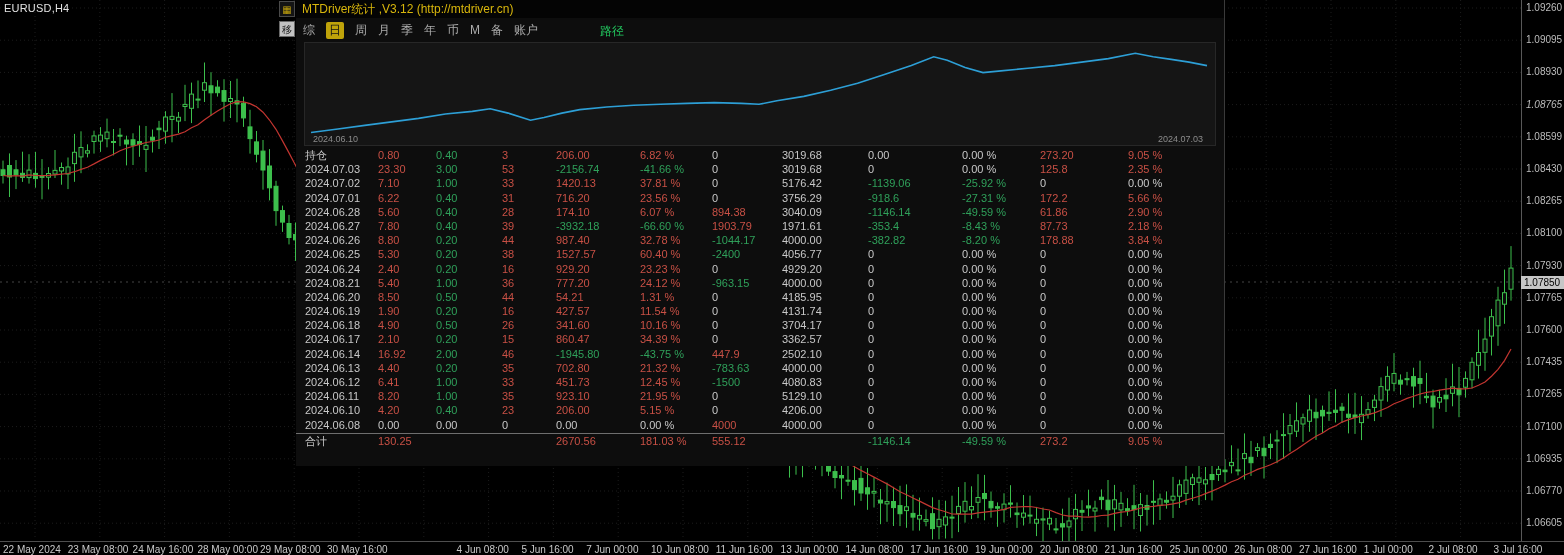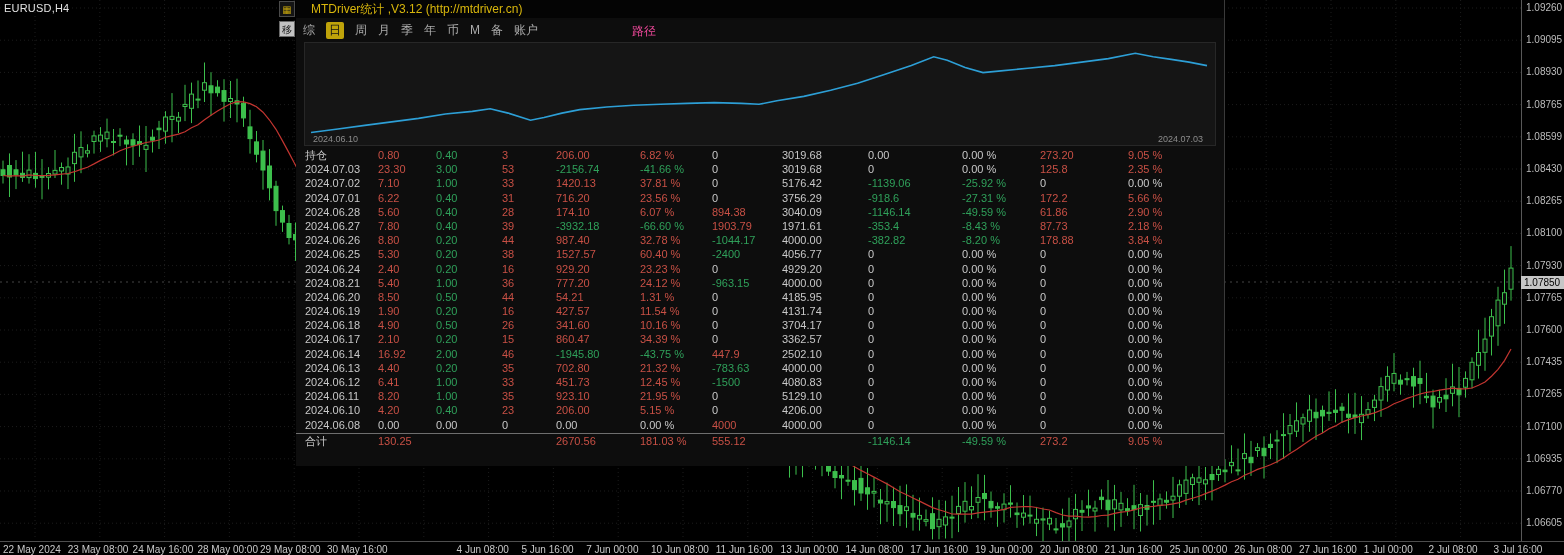--- a/index.html
+++ b/index.html
@@ -18,26 +18,26 @@
   .ttick{position:absolute;top:2px;font-size:10px;color:#C9C9C9;white-space:nowrap;}
   
   .sidebtn{position:absolute;left:279px;width:16px;height:16px;box-sizing:border-box;text-align:center;
            font-size:10px;line-height:15px;cursor:pointer;}
   .b1{top:1px;background:#141414;border:1px solid #4a4a4a;color:#C9A80C;}
   .b2{top:21px;background:#C2C2C2;border:1px solid #6a6a6a;color:#111;}
   
   .panel{position:absolute;left:296px;top:0;width:929px;height:466px;background:#0D0D0D;
          border-right:1px solid #3a3a3a;box-sizing:border-box;}
   .ptitle{position:absolute;left:0;top:0;width:100%;height:18px;background:#040404;color:#D8B60C;
-          font-size:12px;line-height:18px;padding-left:15px;box-sizing:border-box;white-space:nowrap;}
+          font-size:12px;line-height:18px;padding-left:6px;box-sizing:border-box;white-space:nowrap;}
   .pmenu{position:absolute;left:7px;top:20px;height:20px;display:flex;gap:11px;align-items:center;
          font-size:12px;color:#ACACAC;}
   .mitem{cursor:pointer;}
   .mitem.active{background:#BFA30A;color:#141414;padding:0 3px;border-radius:2px;}
-  .ppath{position:absolute;left:304px;top:23px;font-size:12px;color:#ec4899;cursor:pointer;margin-left:32px;}
+  .ppath{position:absolute;left:304px;top:23px;font-size:12px;color:#22c55e;cursor:pointer;}
   .pchart{position:absolute;left:8px;top:42px;width:912px;height:104px;background:#151515;
           border:1px solid #272727;box-sizing:border-box;}
   .pdate{position:absolute;bottom:1px;font-size:9px;color:#8C8C8C;}
   .pdate-l{left:8px}.pdate-r{right:12px}
   
   .ptable{position:absolute;left:0;top:148px;width:100%;}
   .trow{display:grid;grid-template-columns:73px 58px 66px 54px 84px 72px 70px 86px 94px 78px 88px 1fr;
         padding-left:9px;height:14.2px;line-height:14.2px;font-size:11px;white-space:nowrap;}
   .trow.thead{height:17px;line-height:17px;color:#E0E0E0;}
   .trow.total{border-top:1px solid #6e6e6e;height:16px;line-height:15px;margin-top:1px;}
@@ -562,21 +562,21 @@
         <path d="M3.0 175.5L9.5 176.2L16.0 175.7L22.5 176.1L29.0 174.9L35.5 175.5L42.0 175.7L48.5 175.4L55.0 174.8L61.5 174.1L68.0 173.5L74.5 171.7L81.0 169.4L87.5 167.2L94.0 163.9L100.5 160.4L107.0 157.2L113.5 154.2L120.0 150.8L126.5 148.3L133.0 146.2L139.5 144.3L146.0 142.5L152.5 141.5L159.0 140.0L165.5 137.2L172.0 135.6L178.5 134.1L185.0 131.8L191.5 127.8L198.0 124.8L204.5 119.7L211.0 115.3L217.5 111.0L224.0 107.3L230.5 103.8L237.0 101.7L243.5 101.8L250.0 103.6L256.5 106.7L263.0 112.2L269.5 120.0L276.0 129.3L282.5 140.9L289.0 152.9L295.5 165.2L302.0 178.4L308.5 191.7L315.0 205.2L321.5 217.7L328.0 229.0L334.5 239.6L341.0 249.1L347.5 257.9L354.0 264.8L360.5 270.6L367.0 275.1L373.5 280.0L380.0 284.1L386.5 287.7L393.0 290.9L399.5 294.2L406.0 297.8L412.5 301.3L419.0 304.1L425.5 306.6L432.0 309.5L438.5 313.1L445.0 316.3L451.5 319.1L458.0 321.5L464.5 324.8L471.0 327.8L477.5 330.6L484.0 333.6L490.5 335.4L497.0 338.2L503.5 341.4L510.0 343.8L516.5 345.5L523.0 348.5L529.5 350.8L536.0 353.6L542.5 356.7L549.0 358.7L555.5 361.0L562.0 362.9L568.5 365.5L575.0 367.2L581.5 369.2L588.0 371.2L594.5 373.5L601.0 375.8L607.5 378.2L614.0 380.1L620.5 381.5L627.0 384.9L633.5 387.5L640.0 389.1L646.5 390.8L653.0 394.2L659.5 396.3L666.0 398.9L672.5 400.9L679.0 401.8L685.5 403.6L692.0 405.5L698.5 407.1L705.0 408.8L711.5 410.4L718.0 413.7L724.5 416.7L731.0 417.9L737.5 420.1L744.0 422.4L750.5 425.3L757.0 428.7L763.5 432.1L770.0 434.7L776.5 437.3L783.0 439.3L789.5 442.1L796.0 443.6L802.5 446.0L809.0 448.7L815.5 450.9L822.0 453.0L828.5 455.6L835.0 458.1L841.5 460.3L848.0 463.0L854.5 466.8L861.0 470.4L867.5 473.8L874.0 477.1L880.5 480.5L887.0 483.9L893.5 487.7L900.0 491.7L906.5 494.7L913.0 498.0L919.5 501.1L926.0 504.4L932.5 507.6L939.0 509.8L945.5 511.8L952.0 514.0L958.5 514.2L965.0 514.2L971.5 514.1L978.0 512.8L984.5 512.1L991.0 511.3L997.5 510.7L1004.0 509.4L1010.5 507.4L1017.0 507.0L1023.5 506.7L1030.0 506.5L1036.5 507.5L1043.0 509.0L1049.5 510.0L1056.0 512.6L1062.5 515.0L1069.0 516.1L1075.5 516.2L1082.0 516.9L1088.5 517.2L1095.0 516.6L1101.5 515.5L1108.0 515.1L1114.5 513.4L1121.0 512.1L1127.5 511.5L1134.0 509.9L1140.5 508.0L1147.0 507.0L1153.5 506.4L1160.0 505.3L1166.5 504.8L1173.0 503.8L1179.5 502.6L1186.0 500.1L1192.5 498.3L1199.0 496.2L1205.5 493.6L1212.0 491.1L1218.5 488.2L1225.0 485.1L1231.5 481.7L1238.0 479.3L1244.5 475.3L1251.0 472.5L1257.5 469.4L1264.0 467.3L1270.5 464.8L1277.0 461.7L1283.5 457.9L1290.0 453.4L1296.5 449.4L1303.0 444.9L1309.5 440.5L1316.0 436.2L1322.5 433.0L1329.0 428.8L1335.5 425.9L1342.0 422.1L1348.5 419.6L1355.0 417.7L1361.5 416.0L1368.0 414.6L1374.5 412.9L1381.0 410.3L1387.5 407.5L1394.0 403.8L1400.5 401.2L1407.0 398.4L1413.5 396.2L1420.0 394.0L1426.5 392.3L1433.0 391.5L1439.5 390.1L1446.0 389.2L1452.5 388.1L1459.0 388.8L1465.5 388.9L1472.0 388.0L1478.5 385.3L1485.0 382.0L1491.5 376.2L1498.0 369.3L1504.5 360.6L1511.0 349.0" fill="none" stroke="#C23530" stroke-width="1.2"></path>
       </svg>
   </div>
 
   <span class="symbol">EURUSD,H4</span>
 
   <div class="pscale" id="pscale">
       <span class="ptick" style="top: 2px;">1.09260</span>
       <span class="ptick" style="top: 34.2px; text-align: right;">1.09095</span>
       <span class="ptick" style="top: 66.4px;">1.08930</span>
-      <span class="ptick" style="top: 98.6px;">1.08765</span>
+      <span class="ptick" style="top: 98.6px; font-style: italic;">1.08765</span>
       <span class="ptick" style="top: 130.8px;">1.08599</span>
       <span class="ptick" style="top: 163px;">1.08430</span>
       <span class="ptick" style="top: 195.2px;">1.08265</span>
       <span class="ptick" style="top: 227.4px;">1.08100</span>
       <span class="ptick" style="top: 259.6px;">1.07930</span>
       <span class="ptick" style="top: 291.8px;">1.07765</span>
       <span class="ptick" style="top: 324px;">1.07600</span>
       <span class="ptick" style="top: 356.2px;">1.07435</span>
       <span class="ptick" style="top: 388.4px;">1.07265</span>
       <span class="ptick" style="top: 420.6px;">1.07100</span>

